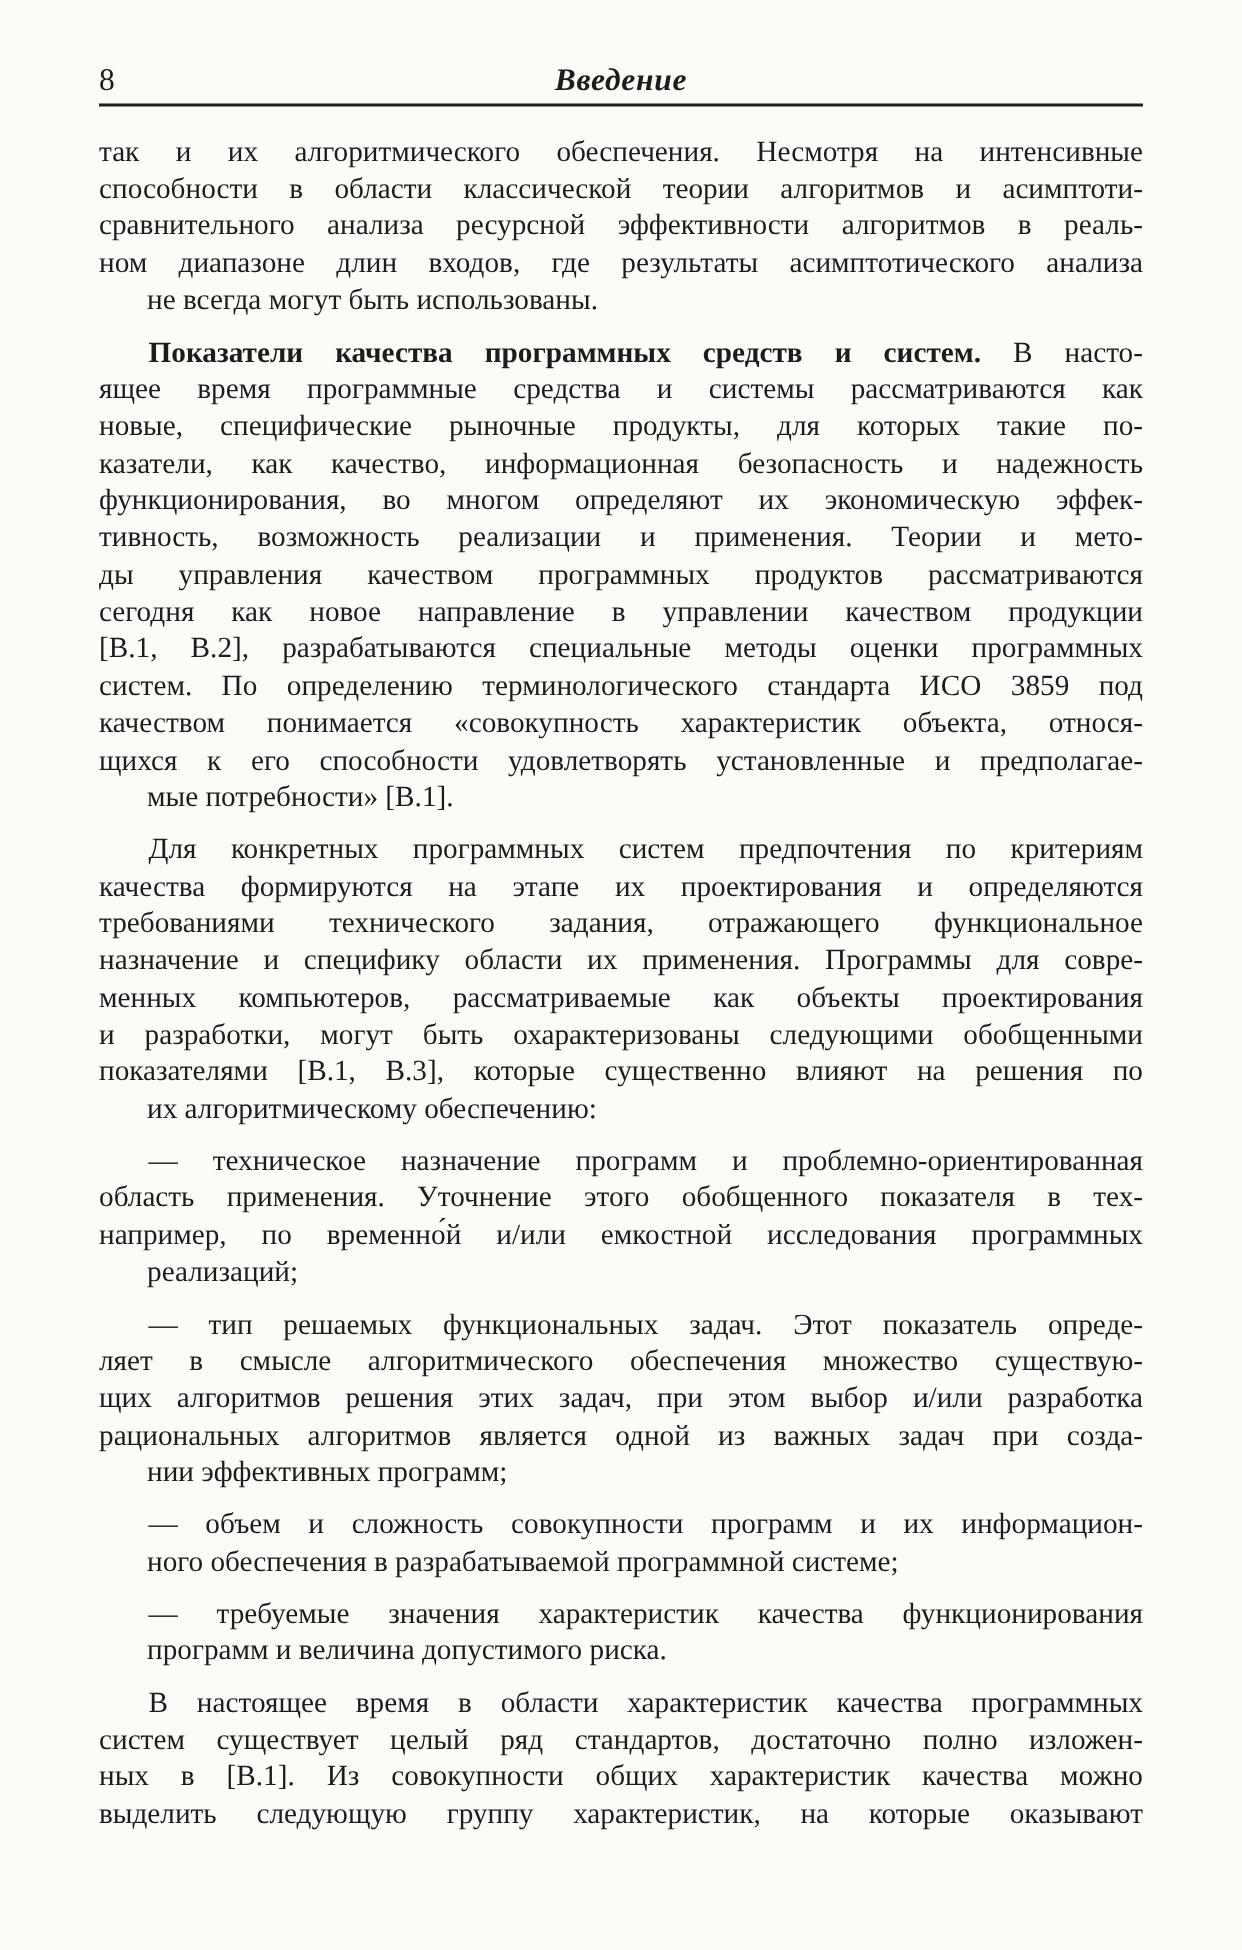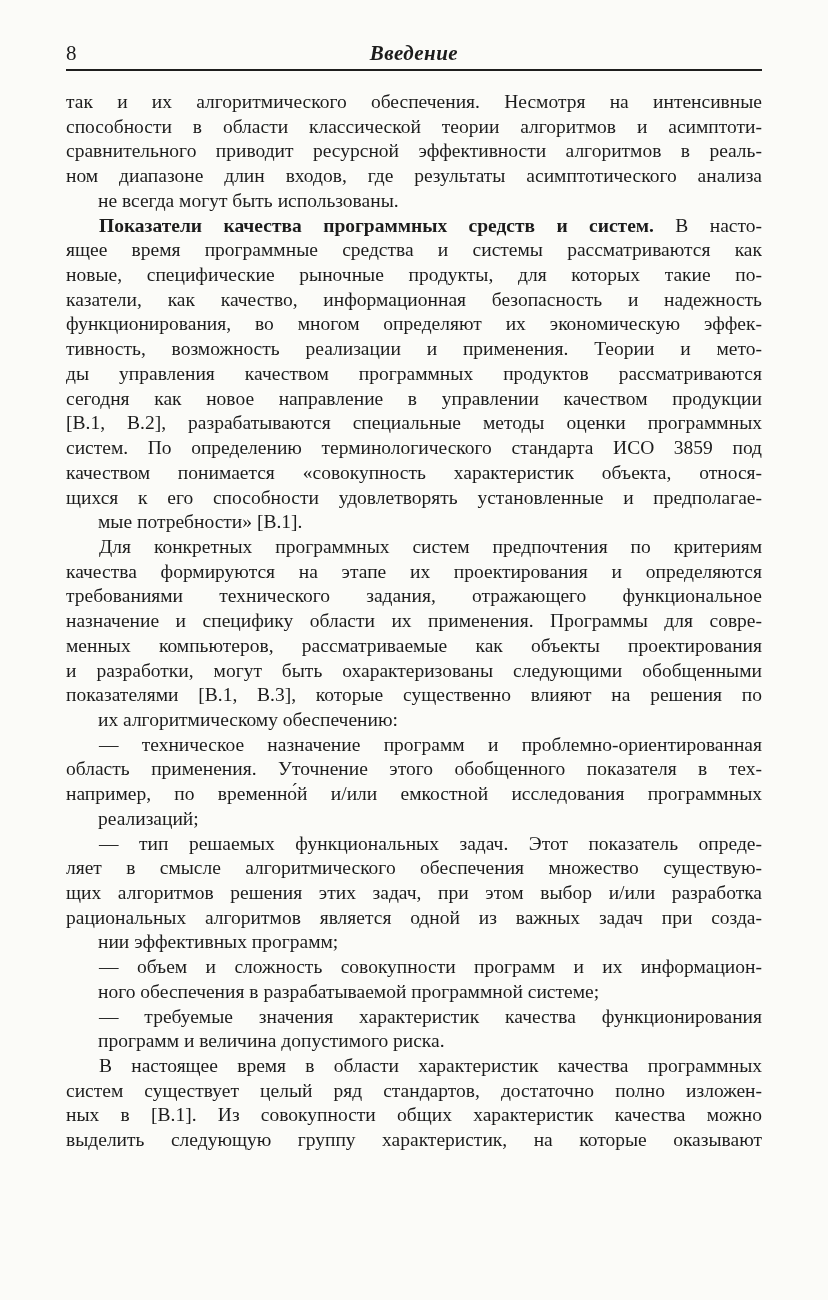--- a/index.html
+++ b/index.html
@@ -69,39 +69,39 @@
     content: "";
     display: inline-block;
     width: 100%;
     height: 0;
   }
   .line.last {
     text-align: left;
     text-align-last: left;
     margin-left: 32px;
   }
-  .line.indent { text-indent: 33px; }
+  .line.indent { text-indent: 33px; margin-top: 10px; }
   .bold { font-weight: bold; }
 </style>
 </head>
 <body>
 
 <div class="page">
 
   <div class="running-head">
     <div class="page-number">8</div>
     <div class="head-title">Введение</div>
   </div>
   <div class="head-rule"></div>
 
   <div class="text-block">
       <div class="paragraph">
         <div class="line j"><span>так и их алгоритмического обеспечения. Несмотря на интенсивные</span></div>
         <div class="line j"><span>способности в области классической теории алгоритмов и асимптоти-</span></div>
-        <div class="line j"><span>сравнительного приводит ресурсной эффективности алгоритмов в реаль-</span></div>
+        <div class="line j"><span>сравнительного анализа ресурсной эффективности алгоритмов в реаль-</span></div>
         <div class="line j"><span>ном диапазоне длин входов, где результаты асимптотического анализа</span></div>
         <div class="line last"><span>не всегда могут быть использованы.</span></div>
       </div>
       <div class="paragraph">
         <div class="line j indent"><span class="bold">Показатели качества программных средств и систем.</span><span> В насто-</span></div>
         <div class="line j"><span>ящее время программные средства и системы рассматриваются как</span></div>
         <div class="line j"><span>новые, специфические рыночные продукты, для которых такие по-</span></div>
         <div class="line j"><span>казатели, как качество, информационная безопасность и надежность</span></div>
         <div class="line j"><span>функционирования, во многом определяют их экономическую эффек-</span></div>
         <div class="line j"><span>тивность, возможность реализации и применения. Теории и мето-</span></div>

